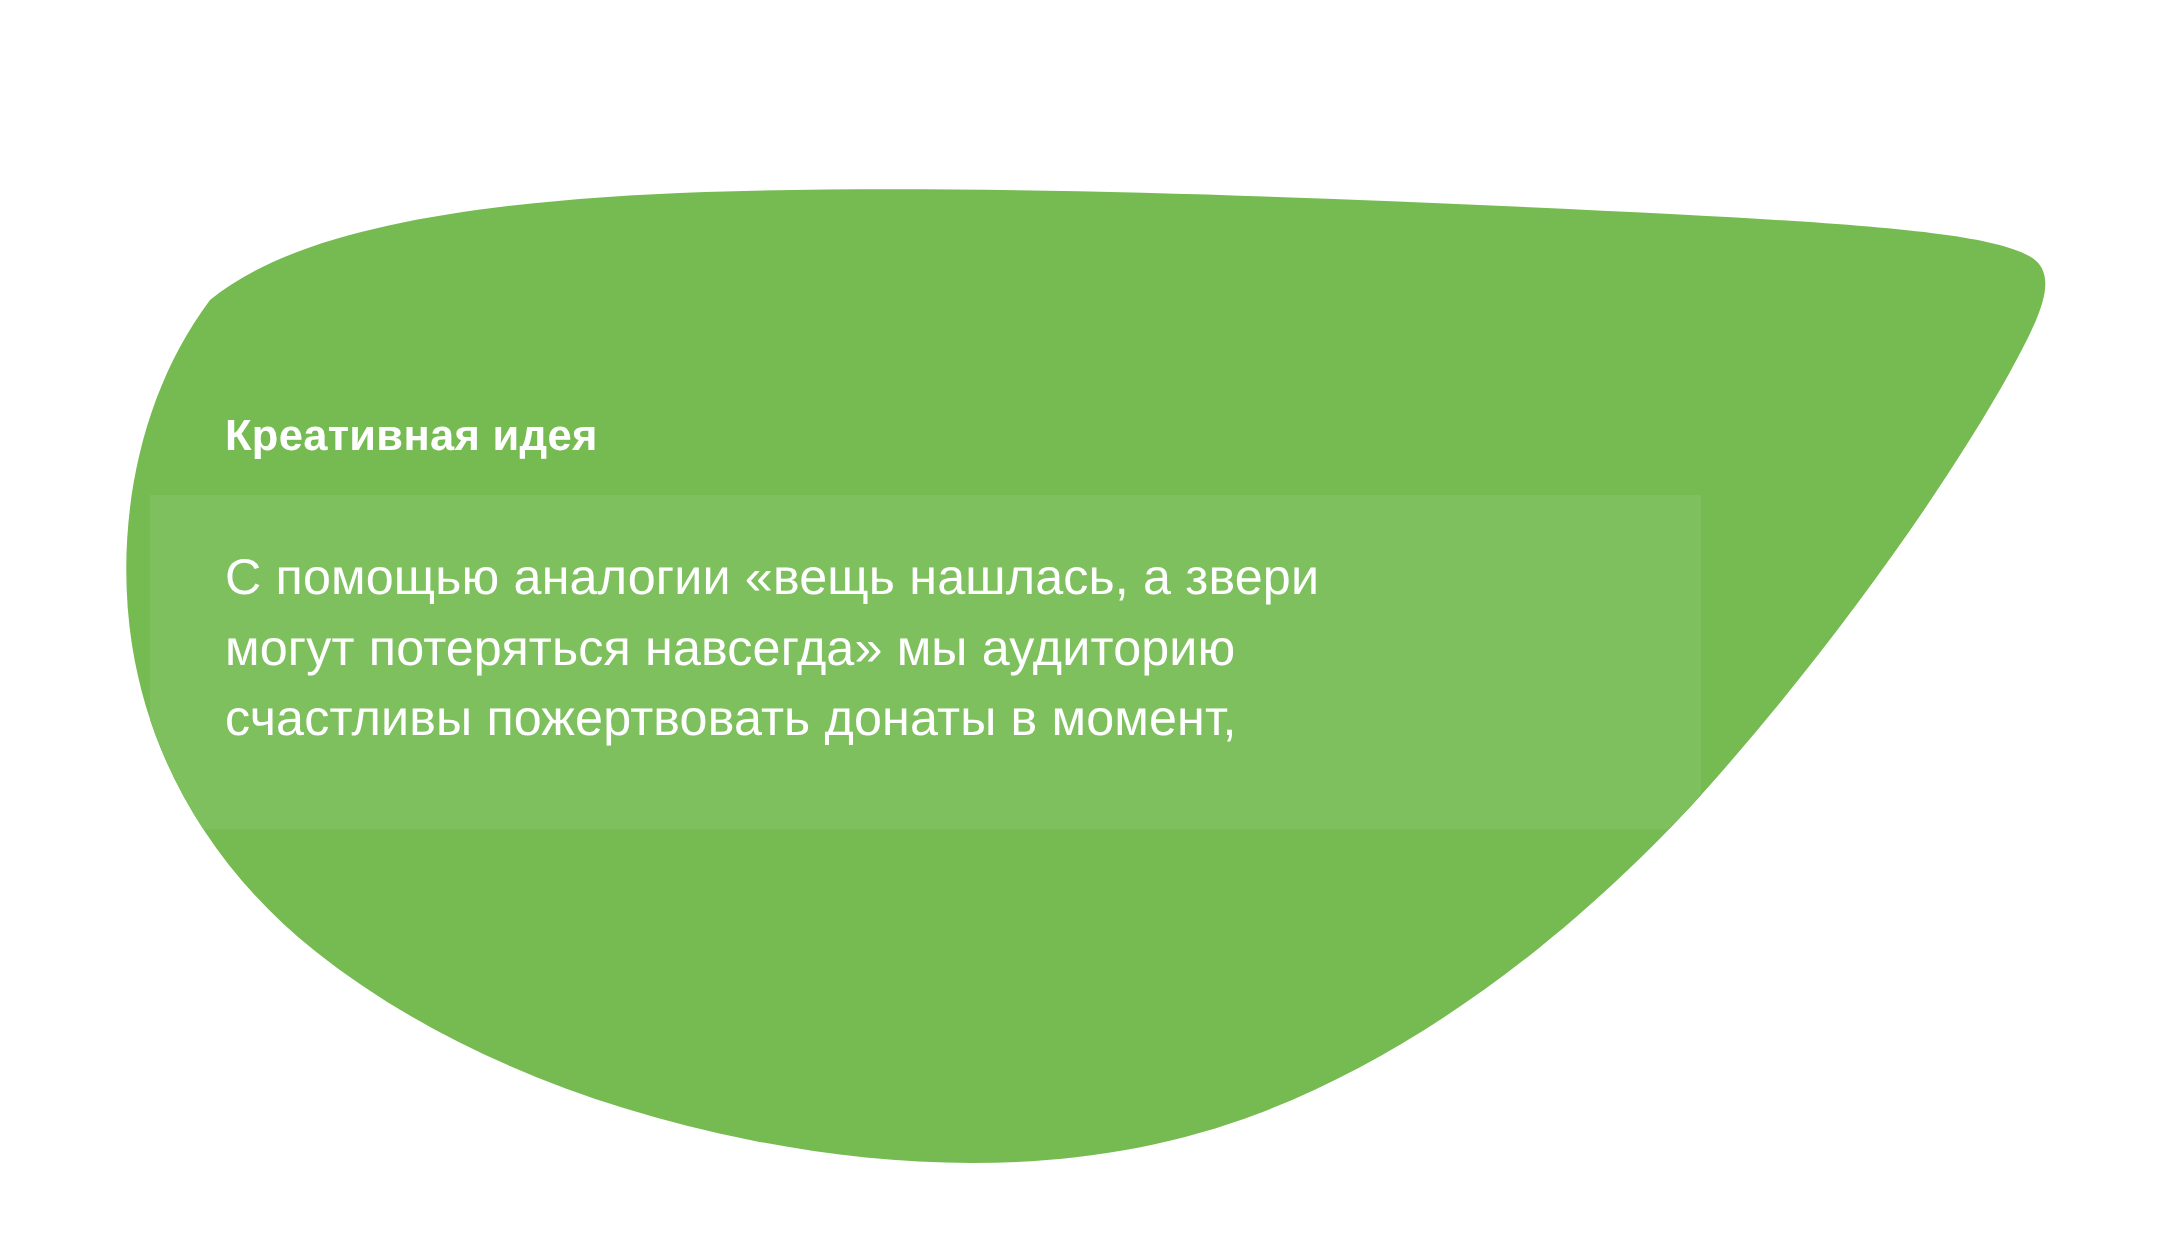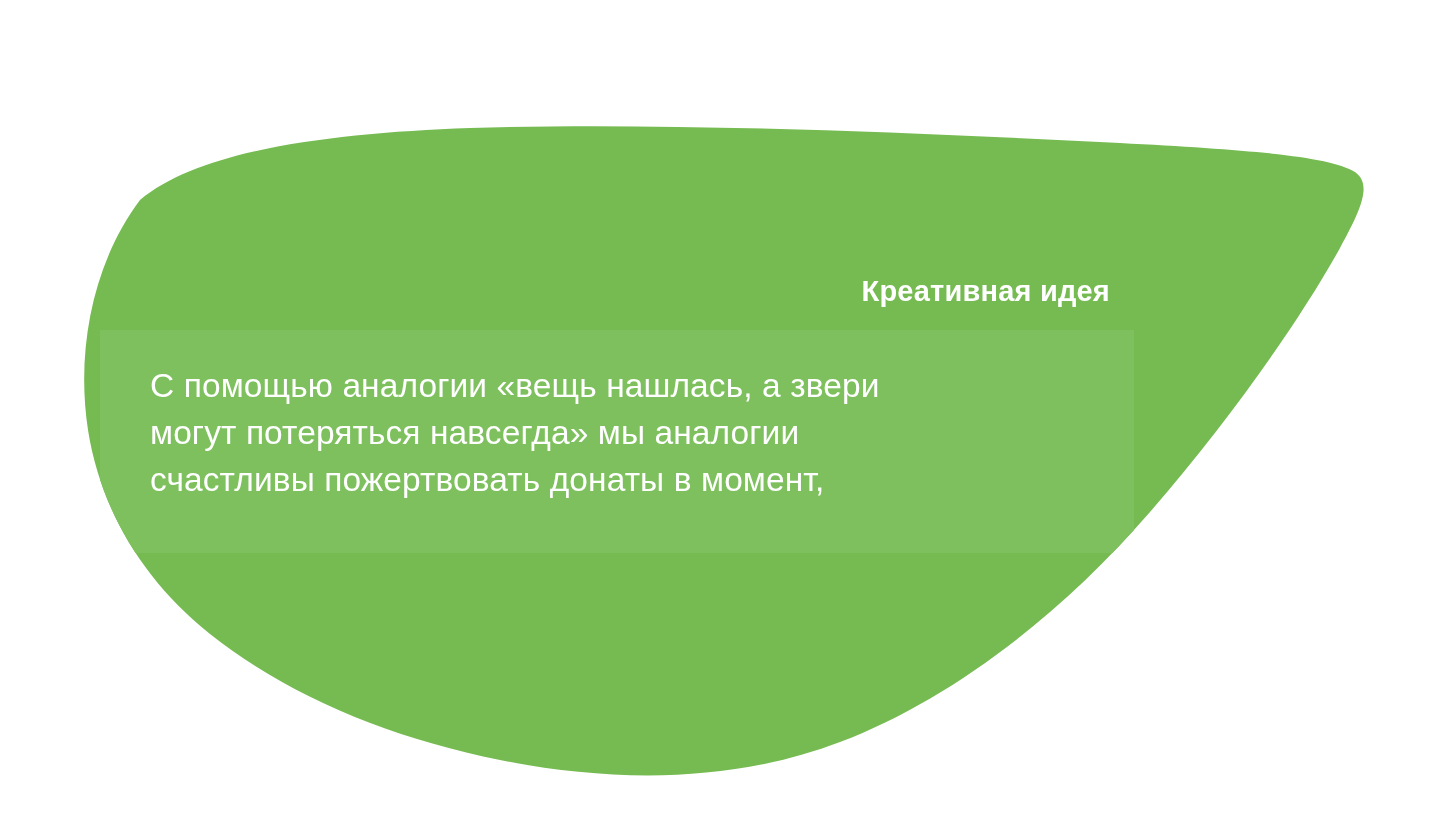--- a/index.html
+++ b/index.html
@@ -40,21 +40,20 @@
   }
 
   .heading {
     margin: 0;
     color: #ffffff;
     font-size: 29px;
     font-weight: 700;
     letter-spacing: 0.2px;
     line-height: 38px;
     white-space: nowrap;
-    text-align: right;
   }
 
   .body-text {
     margin: 0;
     padding-top: 52px;
     color: #ffffff;
     font-size: 33.5px;
     font-weight: 400;
     line-height: 47px;
     letter-spacing: 0.1px;
@@ -107,18 +106,18 @@
     <g clip-path="url(#blobClip)">
       <rect x="100" y="330" width="1034" height="223" fill="#7ec05e"></rect>
     </g>
   </svg>
 
   <div class="text-block">
     <h2 class="heading">Креативная идея</h2>
 
     <div class="body-text">
       <span class="body-line">С помощью аналогии «вещь нашлась, а звери</span>
-      <span class="body-line">могут потеряться навсегда» мы аналогии</span>
+      <span class="body-line">могут потеряться навсегда» мы аудиторию</span>
       <span class="body-line">счастливы пожертвовать донаты в момент,</span>
     </div>
   </div>
 
 </div>
 
 </body></html>

